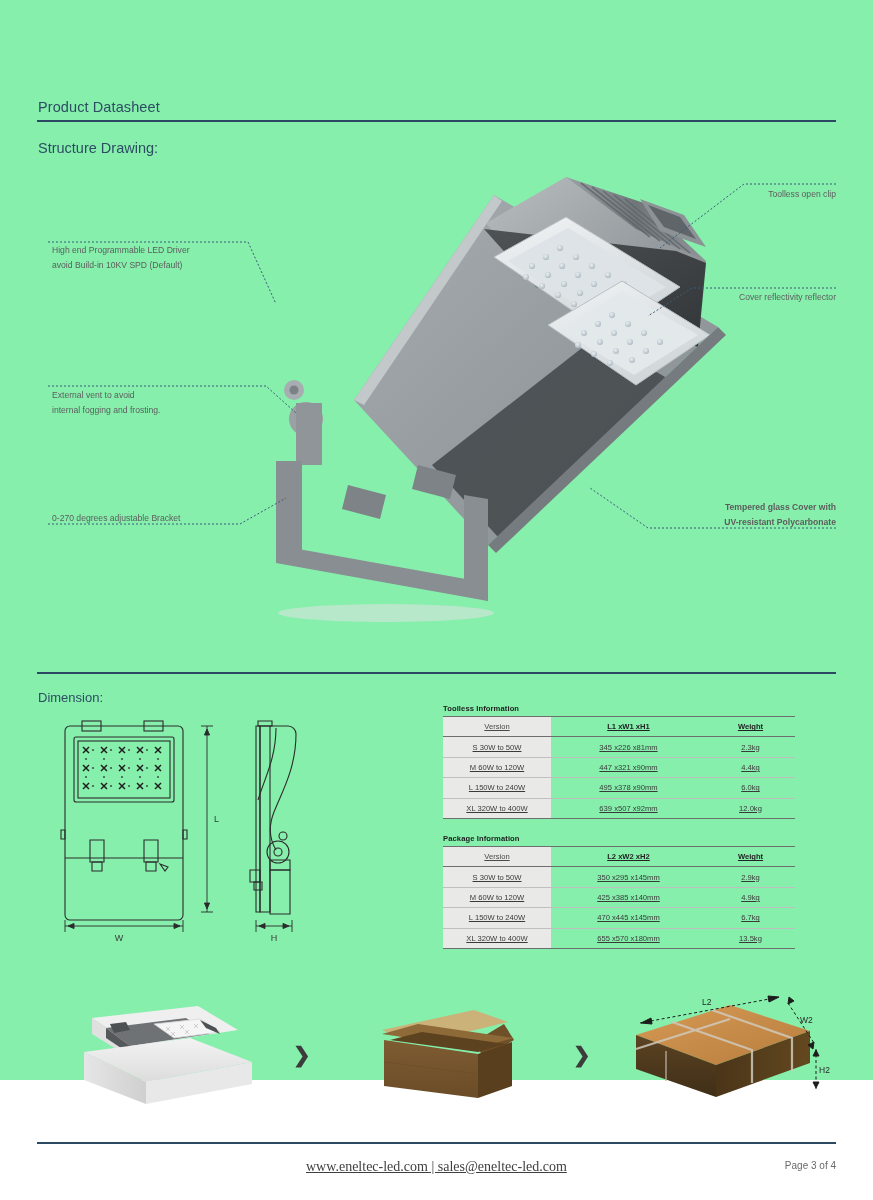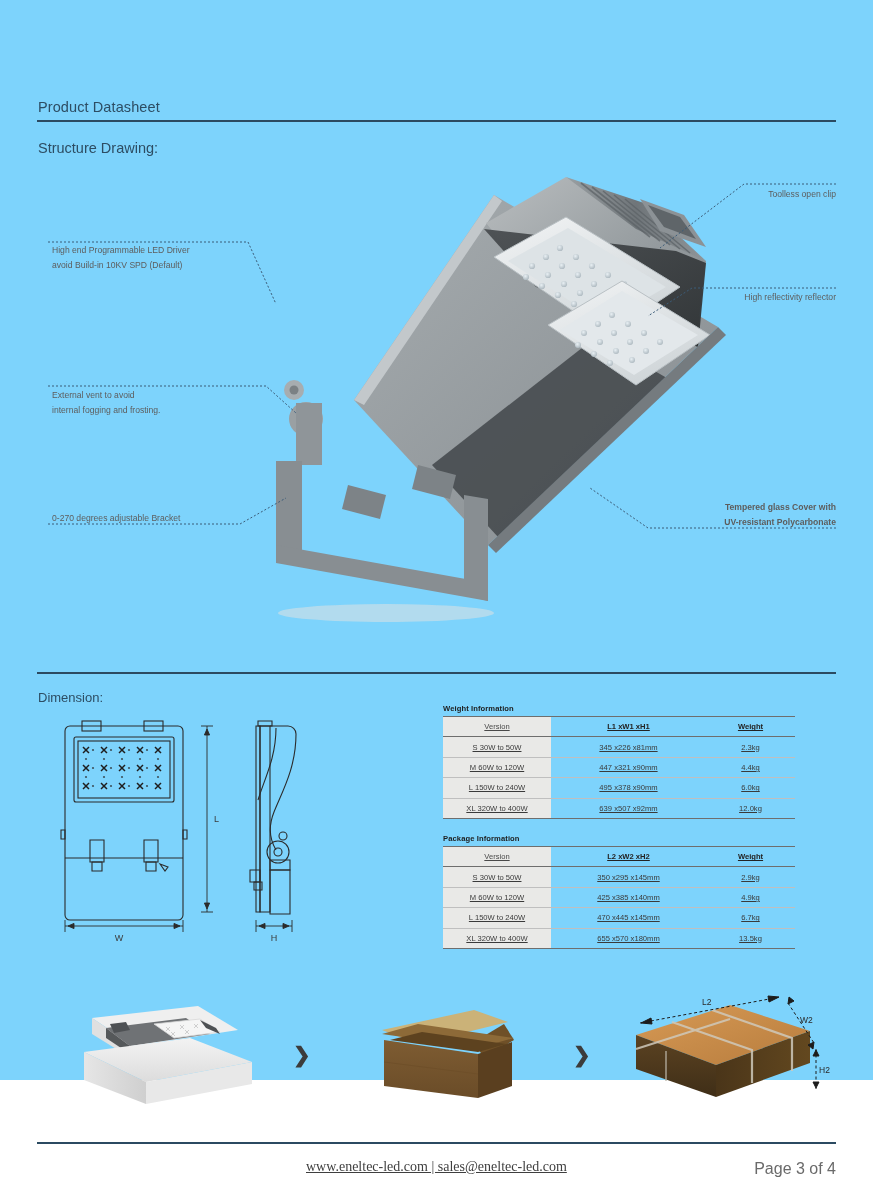--- a/index.html
+++ b/index.html
@@ -2,21 +2,21 @@
 <html><head>
 <meta charset="utf-8">
 <style>
   * { box-sizing: border-box; margin: 0; padding: 0; }
   html, body {
     width: 873px; height: 1200px;
     background: #ffffff;
     font-family: "Liberation Sans", sans-serif;
     overflow: hidden;
   }
-  .page { position: relative; width: 873px; height: 1080px; background:#7dd3fc; }
+  .page { position: relative; width: 873px; height: 1080px; background:#86efac; }
 
   
   .hdr-title {
     position:absolute; left:38px; top:99px;
     font-size:14.5px; color:#2d4d63; letter-spacing:.1px;
   }
   .rule-top {
     position:absolute; left:37px; top:120px; width:799px; height:2px;
     background:#2b4a61;
   }
@@ -80,21 +80,21 @@
     position:absolute; left:37px; top:1142px; width:799px; height:2px;
     background:#2b4a61;
   }
   .foot-link {
     position:absolute; left:306px; top:1159px;
     font-family:"Liberation Serif", serif; font-size:14px; color:#3f3f3f;
     text-decoration:underline;
   }
   .foot-page {
     position:absolute; right:37px; top:1160px;
-    font-size:16px; color:#6a6a6a;
+    font-size:10px; color:#6a6a6a;
   }
 </style>
 </head>
 <body>
 
 <div class="page">
 
   <div class="hdr-title">Product Datasheet</div>
   <div class="rule-top"></div>
   <div class="sec-title">Structure Drawing:</div>
@@ -266,21 +266,21 @@
   <div class="anno r" style="right:37px; top:187px;">
     <div>Toolless open clip</div>
   </div>
 
   <div class="leader" style="left:648px; top:286px;">
     <svg width="188" height="32">
       <polyline points="188,2 44,2 0,30" fill="none" stroke="#3b5c78" stroke-width="1" stroke-dasharray="2,2"></polyline>
     </svg>
   </div>
   <div class="anno r" style="right:37px; top:290px;">
-    <div>High reflectivity reflector</div>
+    <div>Cover reflectivity reflector</div>
   </div>
 
   <div class="leader" style="left:590px; top:488px;">
     <svg width="246" height="46">
       <polyline points="246,40 58,40 0,0" fill="none" stroke="#3b5c78" stroke-width="1" stroke-dasharray="2,2"></polyline>
     </svg>
   </div>
   <div class="anno r" style="right:37px; top:500px;font-weight:bold;">
     <div>Tempered glass Cover with</div>
     <div>UV-resistant Polycarbonate</div>
@@ -438,21 +438,21 @@
         <line x1="20" y1="208" x2="20" y2="220"></line>
         <line x1="56" y1="208" x2="56" y2="220"></line>
         <path d="M23,214 l6,-2.6 v5.2 z"></path>
         <path d="M53,214 l-6,-2.6 v5.2 z"></path>
       </g>
       <text x="38" y="229" font-family="Liberation Sans, sans-serif" font-size="9" fill="#3a3a3a" text-anchor="middle">H</text>
     </svg>
   </div>
 
   <div class="tbl-wrap" style="left:443px; top:704px;">
-    <div class="tbl-cap">Weight Information</div>
+    <div class="tbl-cap">Toolless Information</div>
     <table class="spec">
       <colgroup>
           <col class="c1">
           <col class="c2">
           <col class="c3">
         </colgroup>
       <thead>
         <tr>
           <th class="vcol">Version</th>
           <th class="h2">L1 xW1 xH1</th>

